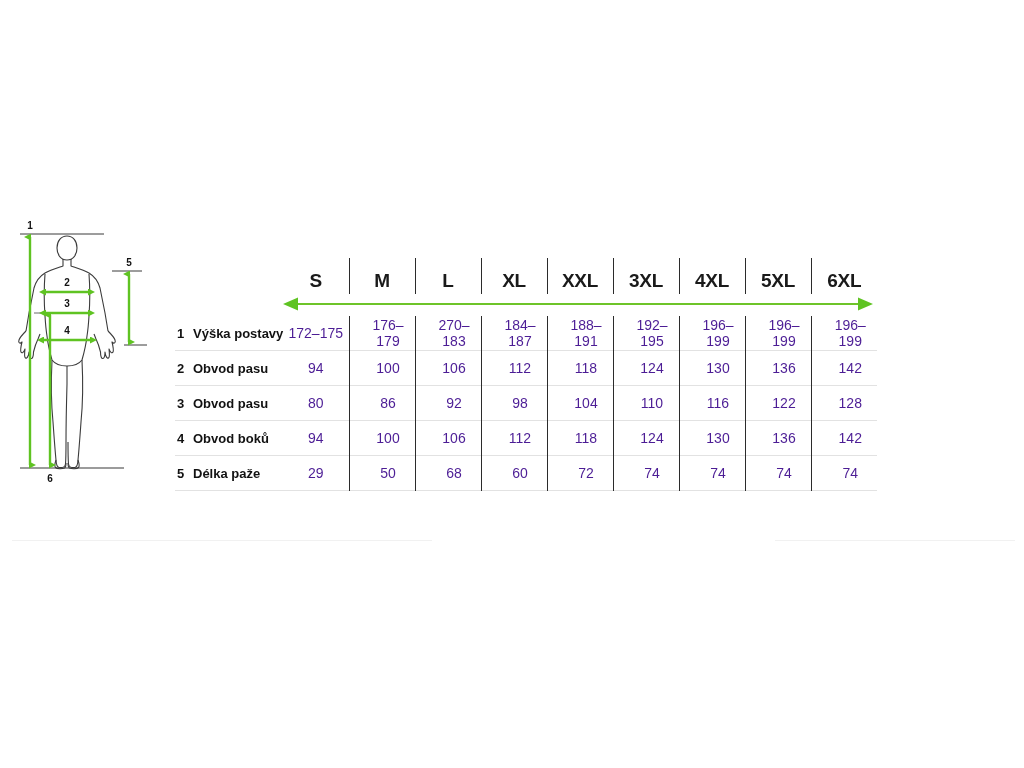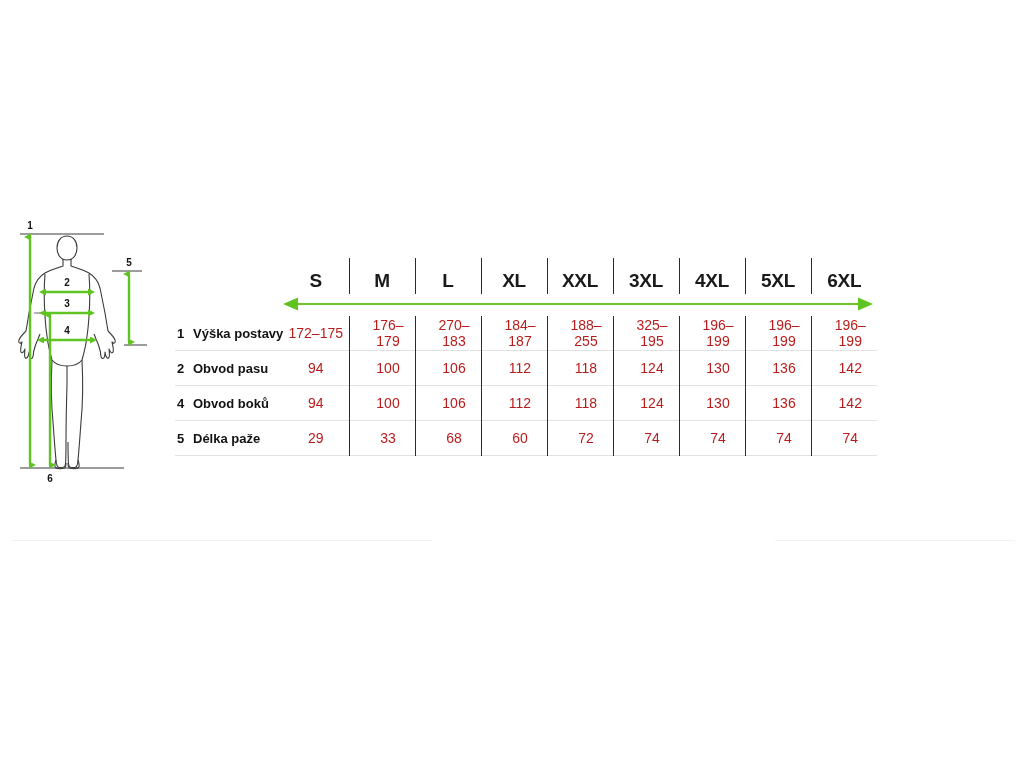--- a/index.html
+++ b/index.html
@@ -71,21 +71,21 @@
     height: 22px;
     padding: 0;
     position: relative;
   }
 
   
   tr.data-row td {
     height: 34px;
     text-align: center;
     font-size: 14px;
-    color: #b91c1c;
+    color: #4c1d95;
     border-top: 1px solid #e2e2e2;
   }
   tr.data-row td.rowlabel-cell {
     text-align: left;
     color: #121212;
     font-size: 13px;
     font-weight: bold;
     padding-left: 2px;
     white-space: nowrap;
   }
@@ -269,58 +269,70 @@
         </tr>
       </thead>
       <tbody>
 
         <tr class="data-row first-data">
           <td class="rowlabel-cell"><span class="rl-num">1</span><span class="rl-text">Výška postavy</span></td>
           <td>172–175</td>
           <td class="vsep">176–179</td>
           <td class="vsep">270–183</td>
           <td class="vsep">184–187</td>
-          <td class="vsep">188–255</td>
-          <td class="vsep">325–195</td>
+          <td class="vsep">188–191</td>
+          <td class="vsep">192–195</td>
           <td class="vsep">196–199</td>
           <td class="vsep">196–199</td>
           <td class="vsep">196–199</td>
         </tr>
 
         <tr class="data-row">
           <td class="rowlabel-cell"><span class="rl-num">2</span><span class="rl-text">Obvod pasu</span></td>
           <td>94</td>
           <td class="vsep">100</td>
           <td class="vsep">106</td>
           <td class="vsep">112</td>
           <td class="vsep">118</td>
           <td class="vsep">124</td>
           <td class="vsep">130</td>
           <td class="vsep">136</td>
           <td class="vsep">142</td>
         </tr>
 
+        <tr class="data-row">
+          <td class="rowlabel-cell"><span class="rl-num">3</span><span class="rl-text">Obvod pasu</span></td>
+          <td>80</td>
+          <td class="vsep">86</td>
+          <td class="vsep">92</td>
+          <td class="vsep">98</td>
+          <td class="vsep">104</td>
+          <td class="vsep">110</td>
+          <td class="vsep">116</td>
+          <td class="vsep">122</td>
+          <td class="vsep">128</td>
+        </tr>
 
         <tr class="data-row">
           <td class="rowlabel-cell"><span class="rl-num">4</span><span class="rl-text">Obvod boků</span></td>
           <td>94</td>
           <td class="vsep">100</td>
           <td class="vsep">106</td>
           <td class="vsep">112</td>
           <td class="vsep">118</td>
           <td class="vsep">124</td>
           <td class="vsep">130</td>
           <td class="vsep">136</td>
           <td class="vsep">142</td>
         </tr>
 
         <tr class="data-row">
           <td class="rowlabel-cell"><span class="rl-num">5</span><span class="rl-text">Délka paže</span></td>
           <td>29</td>
-          <td class="vsep">33</td>
+          <td class="vsep">50</td>
           <td class="vsep">68</td>
           <td class="vsep">60</td>
           <td class="vsep">72</td>
           <td class="vsep">74</td>
           <td class="vsep">74</td>
           <td class="vsep">74</td>
           <td class="vsep">74</td>
         </tr>
 
         <tr class="footer-rule">

